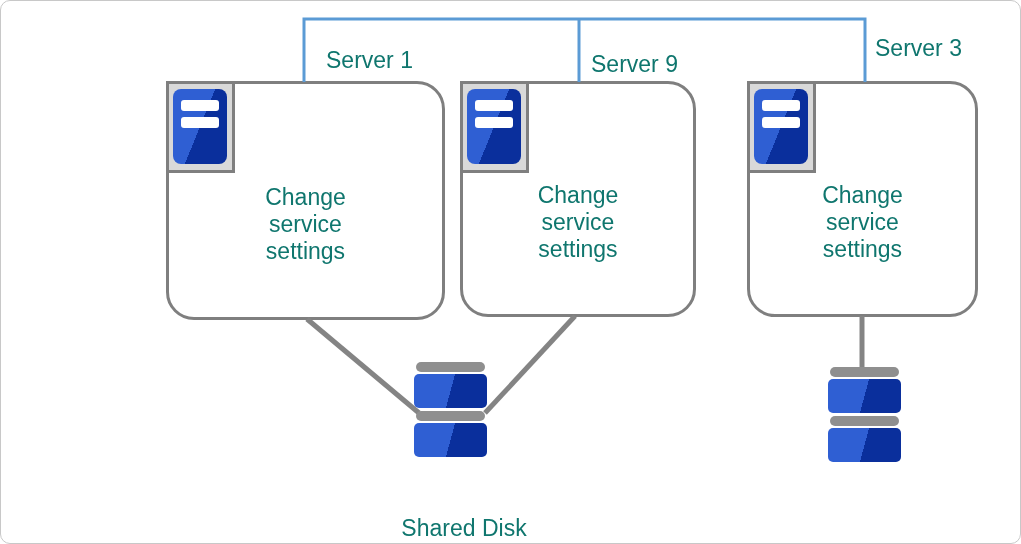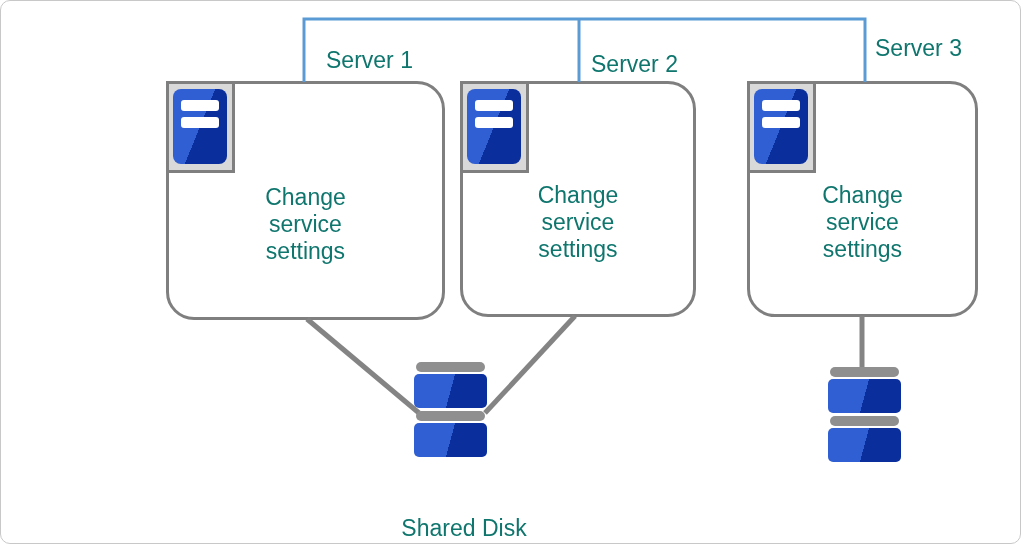--- a/index.html
+++ b/index.html
@@ -92,21 +92,21 @@
 <div class="canvas">
 
   <svg class="connectors" width="1021" height="544" viewBox="0 0 1021 544">
     <path class="blue-line" d="M303,81 V18 H864 V81 M578,18 V81"></path>
     <line class="gray-line" x1="306" y1="318" x2="418" y2="412"></line>
     <line class="gray-line" x1="574" y1="315" x2="484" y2="412"></line>
     <line class="gray-line" x1="861" y1="315" x2="861" y2="372"></line>
   </svg>
 
   <div class="server-label" id="label1">Server 1</div>
-  <div class="server-label" id="label2">Server 2</div>
+  <div class="server-label" id="label2">Server 9</div>
   <div class="server-label" id="label3">Server 3</div>
 
   <div class="box" id="box1">
     <div class="srv-icon-frame">
       <div class="tower">
         <div class="bar bar-1"></div>
         <div class="bar bar-2"></div>
       </div>
     </div>
     <div class="action-text">Change

